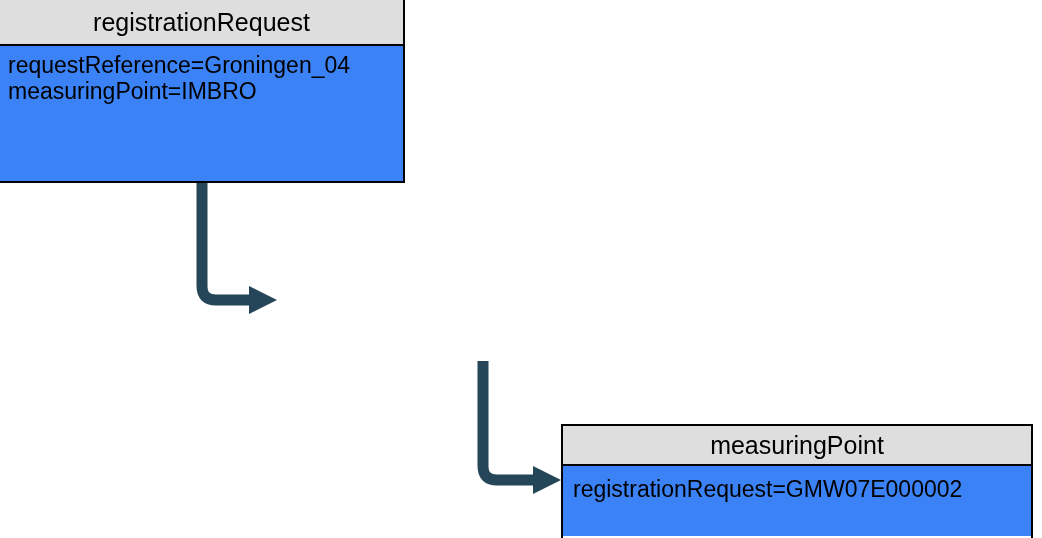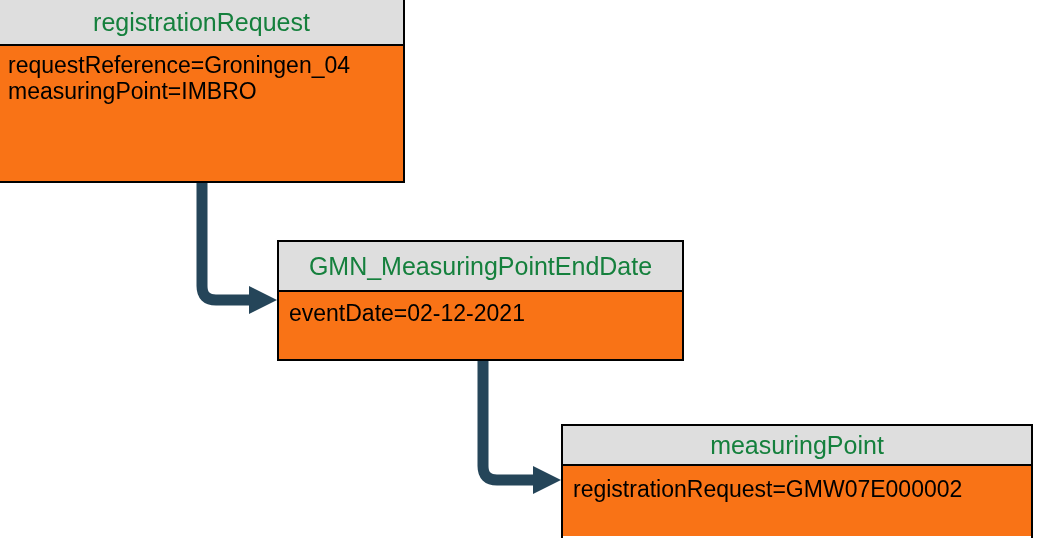--- a/index.html
+++ b/index.html
@@ -25,32 +25,32 @@
     box-sizing: border-box;
     border: 2px solid #000000;
     background: #ffffff;
     overflow: hidden;
   }
   .obj-header {
     box-sizing: border-box;
     background: #dedede;
     border-bottom: 2px solid #000000;
     text-align: center;
-    color: #15803d;
+    color: #000000;
     font-size: 25px;
     line-height: 1;
     white-space: nowrap;
     overflow: hidden;
     display: flex;
     align-items: center;
     justify-content: center;
   }
   .obj-body {
     box-sizing: border-box;
-    background: #f97316;
+    background: #3b82f6;
     padding: 12px 0 0 8px;
     overflow: hidden;
   }
   .attr-line {
     color: #000000;
     font-size: 23px;
     line-height: 26px;
     white-space: nowrap;
     overflow: hidden;
     text-overflow: clip;
@@ -107,26 +107,20 @@
   </svg>
 
   <div class="obj-box" id="box-registration-request">
     <div class="obj-header">registrationRequest</div>
     <div class="obj-body">
       <div class="attr-line">requestReference=Groningen_04</div>
       <div class="attr-line">measuringPoint=IMBRO</div>
     </div>
   </div>
 
-  <div class="obj-box" id="box-measuring-point-end-date">
-    <div class="obj-header">GMN_MeasuringPointEndDate</div>
-    <div class="obj-body">
-      <div class="attr-line">eventDate=02-12-2021</div>
-    </div>
-  </div>
 
   <div class="obj-box" id="box-measuring-point">
     <div class="obj-header">measuringPoint</div>
     <div class="obj-body">
       <div class="attr-line">registrationRequest=GMW07E000002</div>
     </div>
   </div>
 
 </div>
 

